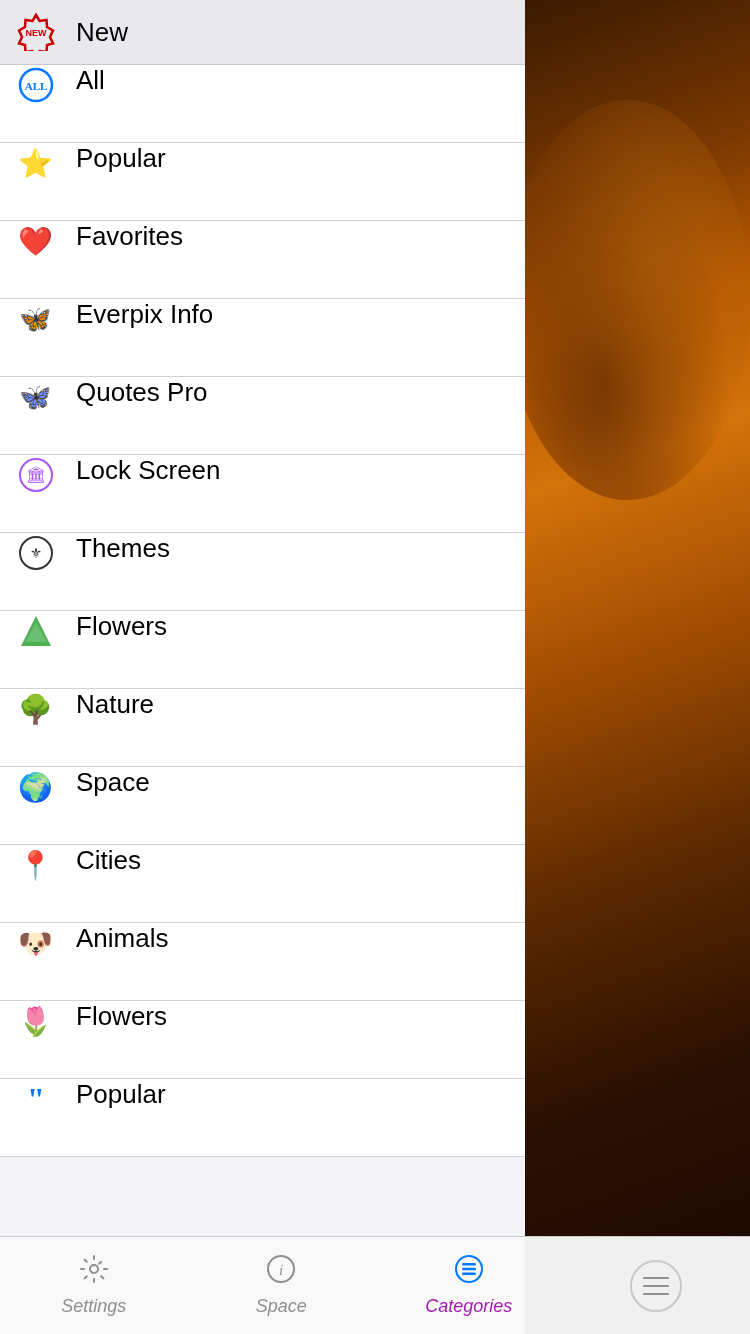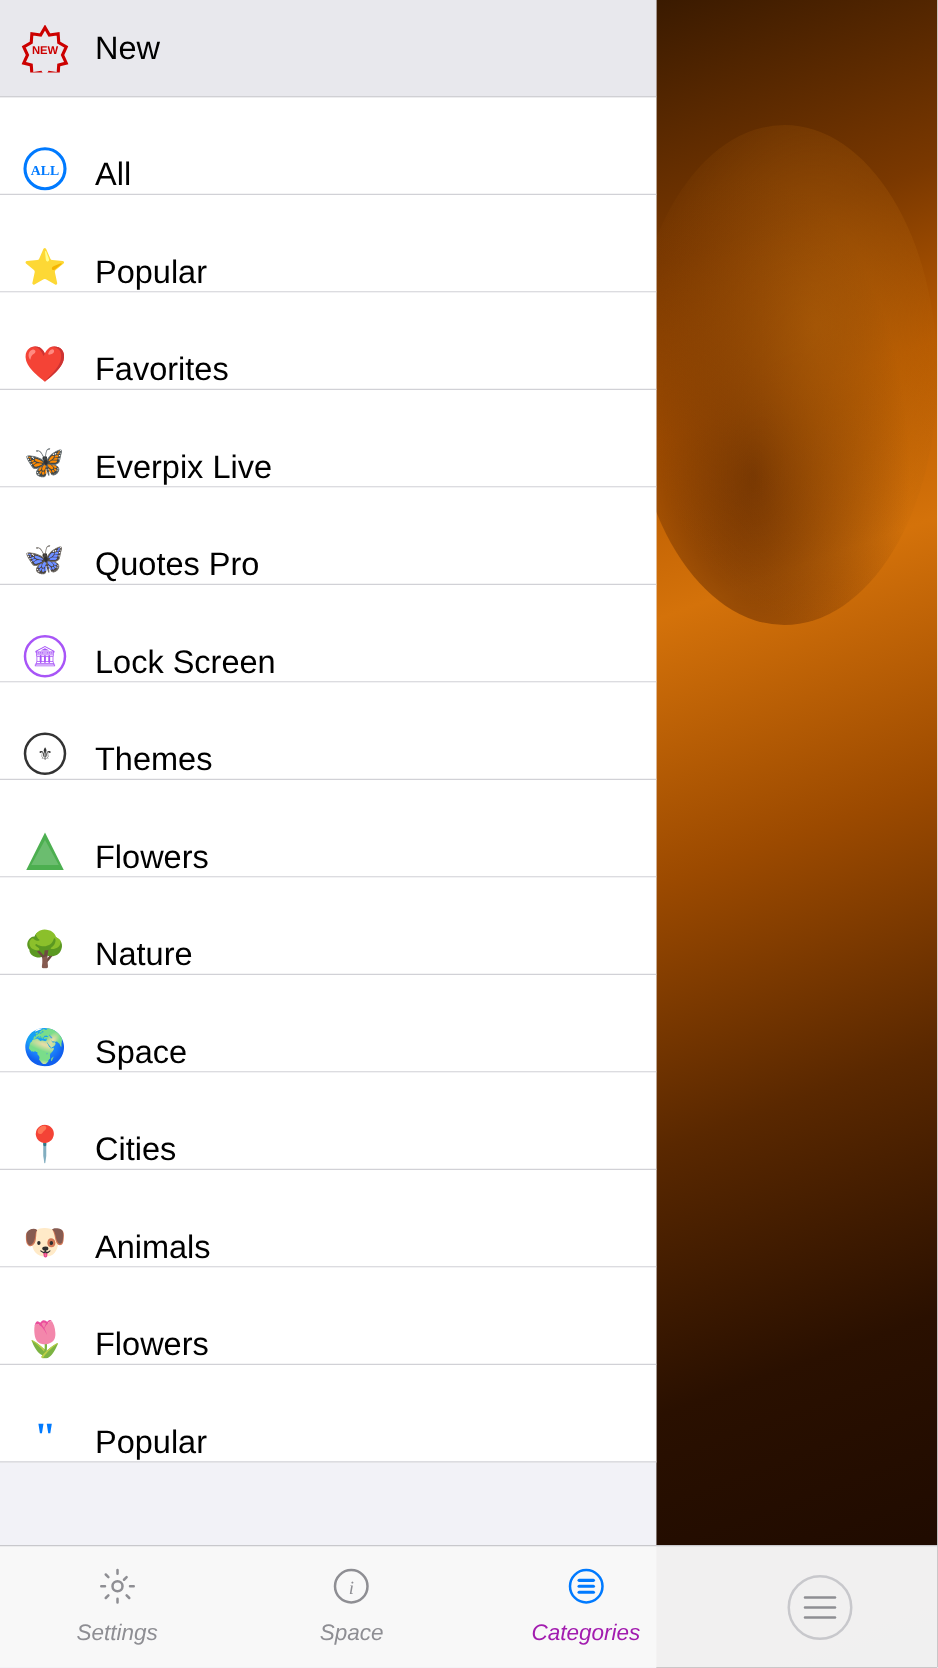--- a/index.html
+++ b/index.html
@@ -55,29 +55,29 @@
       width: 525px;
       height: 1334px;
       background: #f2f2f7;
       z-index: 1;
     }
 
     
     .menu-header {
       display: flex;
       align-items: center;
-      height: 78px;
+      height: 65px;
       background: #e8e8ed;
       padding: 0 16px;
       border-bottom: 0.5px solid #c8c8cc;
     }
 
     .menu-item {
       display: flex;
-      align-items: flex-end;
+      align-items: flex-start;
       height: 78px;
       background: #ffffff;
       padding: 0 16px;
       border-bottom: 0.5px solid #d1d1d6;
       cursor: pointer;
     }
 
     .menu-icon {
       width: 40px;
       height: 40px;
@@ -223,21 +223,21 @@
       <span class="menu-label">Popular</span>
     </div>
 
     <div class="menu-item">
       <div class="menu-icon">❤️</div>
       <span class="menu-label">Favorites</span>
     </div>
 
     <div class="menu-item">
       <div class="menu-icon" style="font-size:26px;">🦋</div>
-      <span class="menu-label">Everpix Live</span>
+      <span class="menu-label">Everpix Info</span>
     </div>
 
     <div class="menu-item">
       <div class="menu-icon" style="font-size:26px; filter: hue-rotate(200deg);">🦋</div>
       <span class="menu-label">Quotes Pro</span>
     </div>
 
     <div class="menu-item">
       <div class="menu-icon">
         <svg width="36" height="36" viewBox="0 0 36 36">

